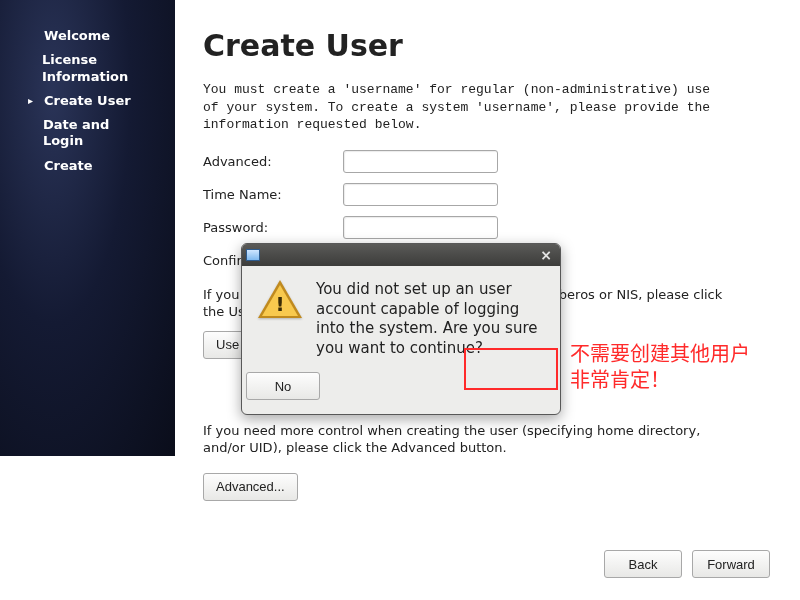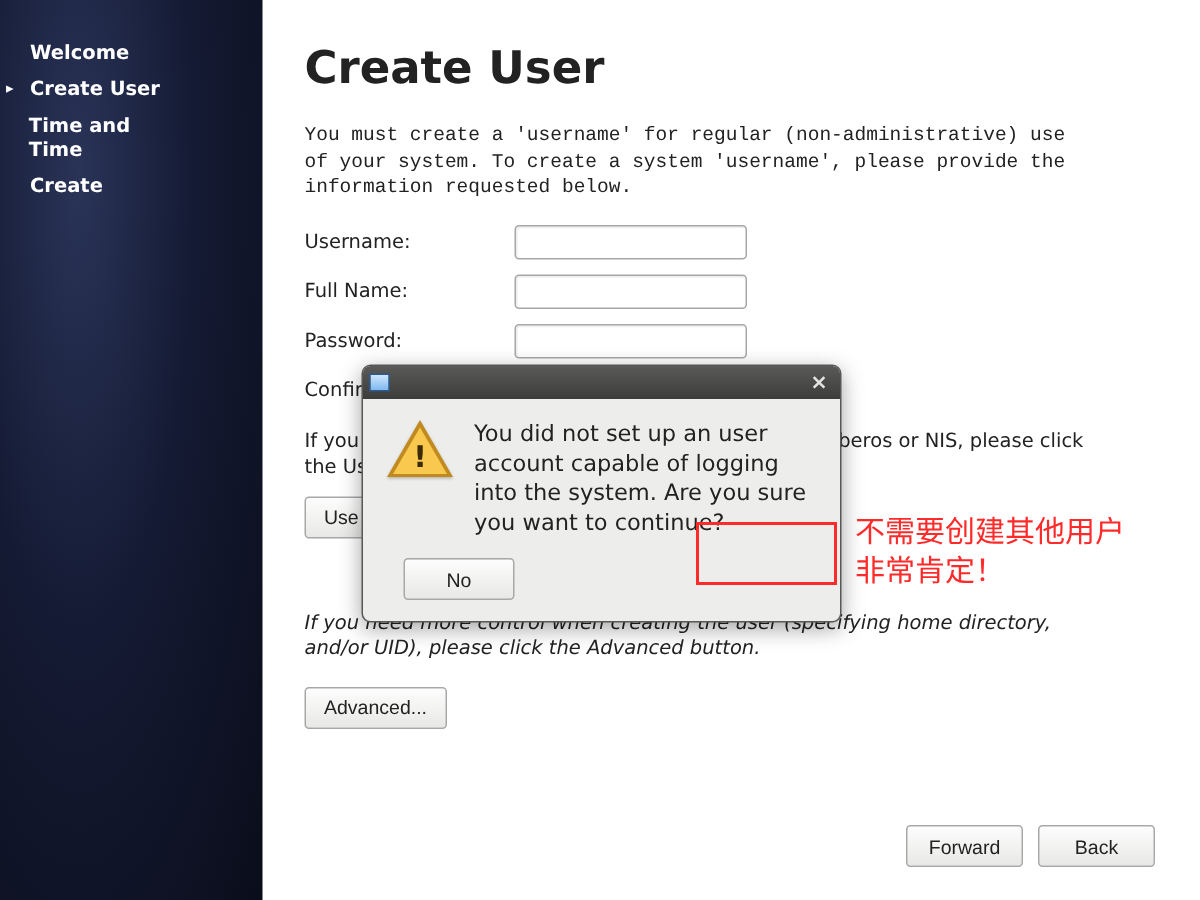--- a/index.html
+++ b/index.html
@@ -6,23 +6,23 @@
   body {
     width: 800px; height: 600px;
     font-family: "DejaVu Sans", "Liberation Sans", sans-serif;
     font-size: 13px;
     background: #fff;
     overflow: hidden;
     position: relative;
   }
   .sidebar {
     position: absolute; left: 0; top: 0;
-    width: 175px; height: 600px;
+    width: 175px; height: 456px;
     background: radial-gradient(ellipse at 30% 20%, #2a3458 0%, #141a33 45%, #0a0d1a 100%);
-    padding: 28px 0 0 20px;
+    padding: 28px 0 0 44px;
     color: #fff;
   }
   .sidebar-item {
     display: flex; align-items: center;
     font-weight: bold;
     font-size: 13px;
     line-height: 1.25;
     margin-bottom: 8px;
     cursor: default;
   }
@@ -122,21 +122,21 @@
     position: absolute; top: 5px; left: 4px;
   }
   .warn-icon .bang {
     position: absolute; top: 12px; left: 0; width: 44px;
     text-align: center; color: #3a2b06;
     font-weight: bold; font-size: 20px;
   }
   .dialog-msg { font-size: 15px; line-height: 1.3; color: #222; }
   .dialog-buttons {
     display: flex; justify-content: space-between; 
-    padding: 6px 14px 14px 27px;
+    padding: 6px 14px 14px 4px;
   }
   .dialog-buttons .btn { min-width: 74px; }
   .yes-highlight {
     position: absolute;
     left: 464px; top: 348px;
     width: 94px; height: 42px;
     border: 2px solid #ff2a2a;
     pointer-events: none;
   }
   .annotation {
@@ -149,71 +149,75 @@
   }
 </style>
 </head>
 <body>
 
 <div class="sidebar">
   <div class="sidebar-item">
     <span class="marker"></span>
     <span>Welcome</span>
   </div>
+  <div class="sidebar-item" style="max-width:120px;">
+    <span class="marker"></span>
+    <span>License Information</span>
+  </div>
   <div class="sidebar-item">
     <span class="marker">▸</span>
     <span>Create User</span>
   </div>
   <div class="sidebar-item" style="max-width:100px;">
     <span class="marker"></span>
-    <span>Time and Time</span>
+    <span>Date and Login</span>
   </div>
   <div class="sidebar-item">
     <span class="marker"></span>
     <span>Create</span>
   </div>
 </div>
 
 <div class="content">
   <h1>Create User</h1>
   <p class="intro">You must create a 'username' for regular (non-administrative) use of your system.  To create a system 'username', please provide the information requested below.</p>
 
   <div class="form-row">
-    <label>Username:</label>
+    <label>Advanced:</label>
     <input type="text" value="" style="">
   </div>
   <div class="form-row">
-    <label>Full Name:</label>
+    <label>Time Name:</label>
     <input type="text" value="" style="">
   </div>
   <div class="form-row">
     <label>Password:</label>
     <input type="password" value="" style="">
   </div>
   <div class="form-row">
     <label>Confirm Password:</label>
     <input type="password" value="" style="">
   </div>
 
   <p class="para">If you need to use network authentication, such as Kerberos or NIS, please click the Use Network Login button.</p>
   <button class="btn use-net-btn">
     <span>Use Network Login...</span>
   </button>
 
-  <p class="para" style="margin-top:48px;font-style:italic;">If you need more control when creating the user (specifying home directory, and/or UID), please click the Advanced button.</p>
+  <p class="para" style="margin-top:63px;">If you need more control when creating the user (specifying home directory, and/or UID), please click the Advanced button.</p>
   <button class="btn adv-btn">
     <span>Advanced...</span>
   </button>
 
   <div class="nav-buttons">
     <button class="btn">
-      <span>Forward</span>
+      <span>Back</span>
     </button>
     <button class="btn">
-      <span>Back</span>
+      <span>Forward</span>
     </button>
   </div>
 </div>
 
 <div class="dialog">
   <div class="dialog-titlebar">
     <span class="win-icon"></span>
     <span class="close">×</span>
   </div>
   <div class="dialog-body">

